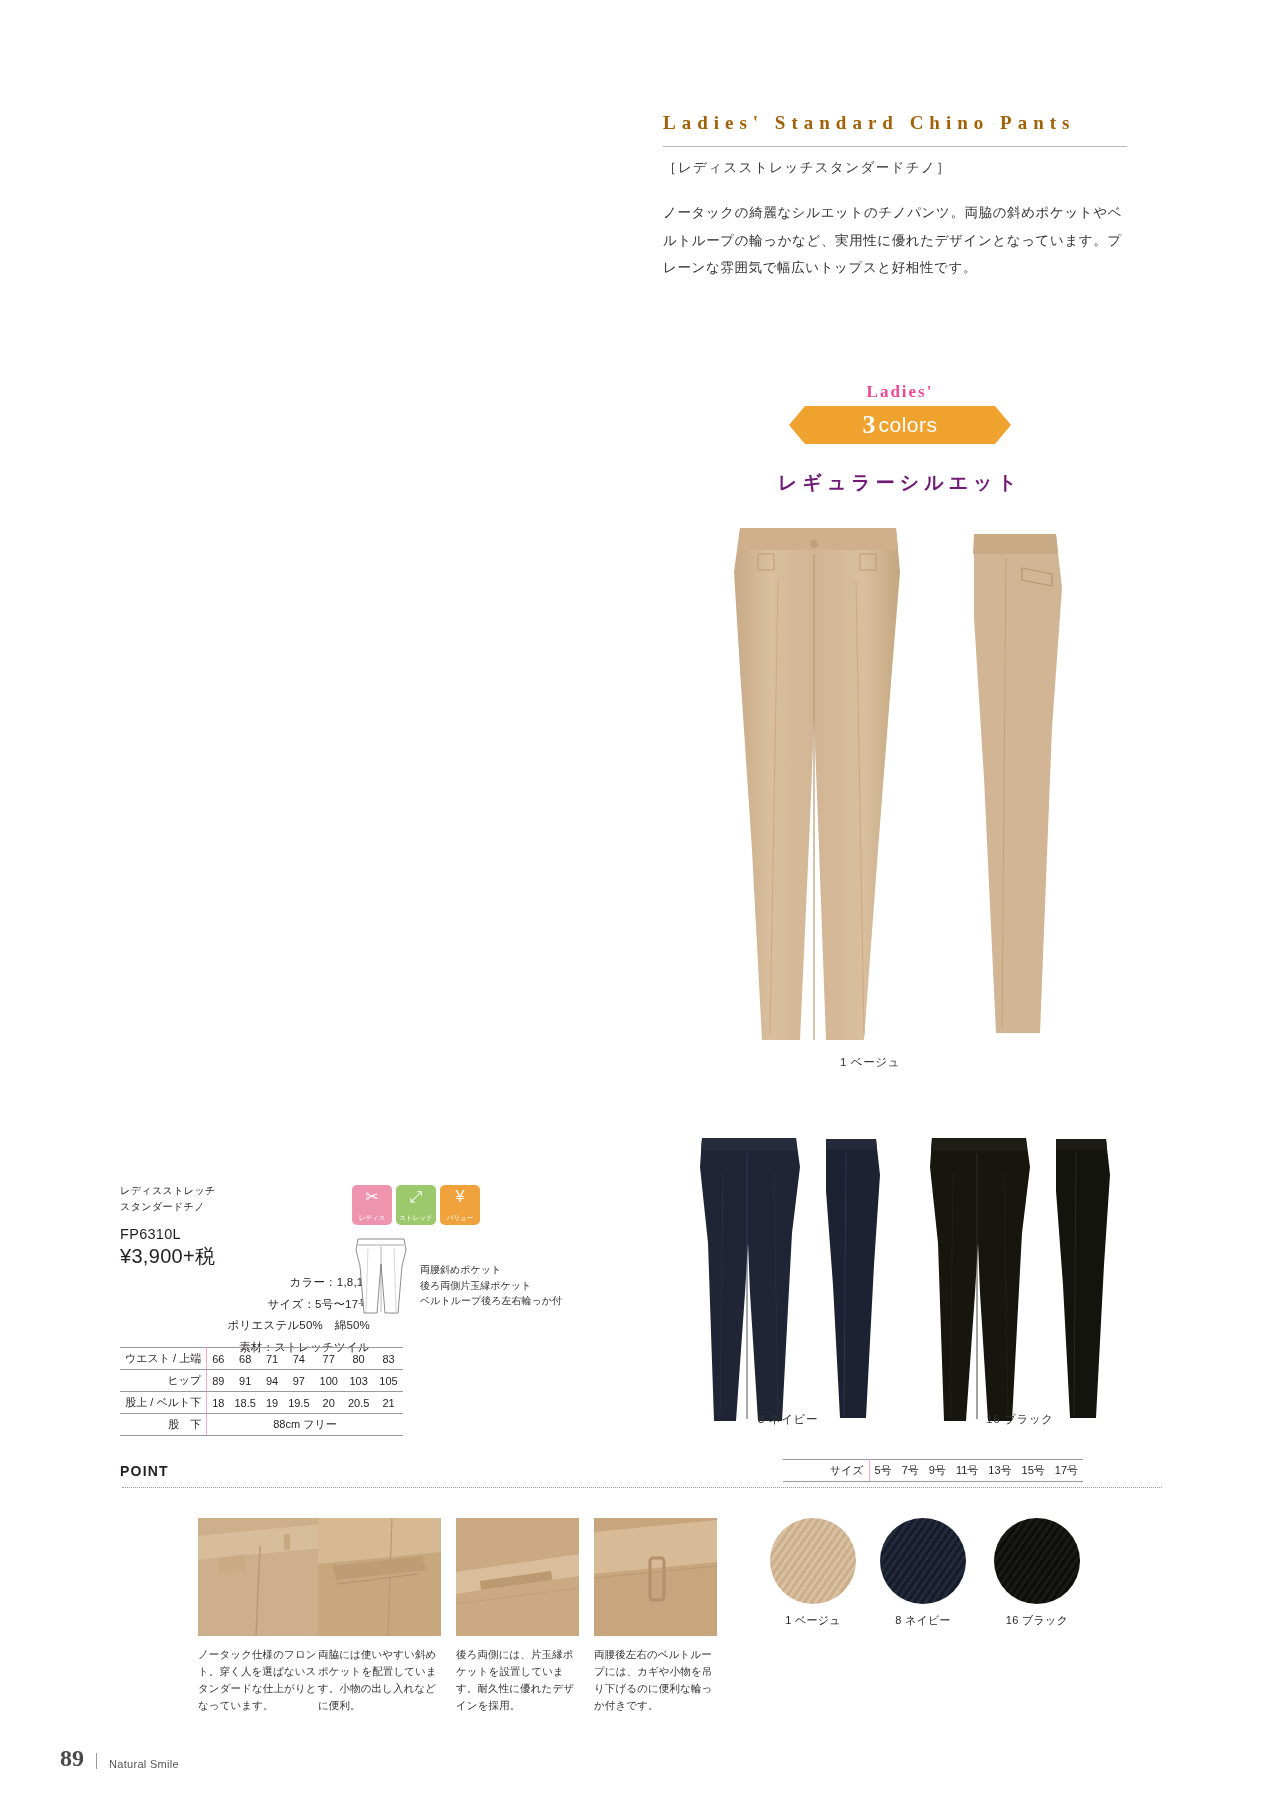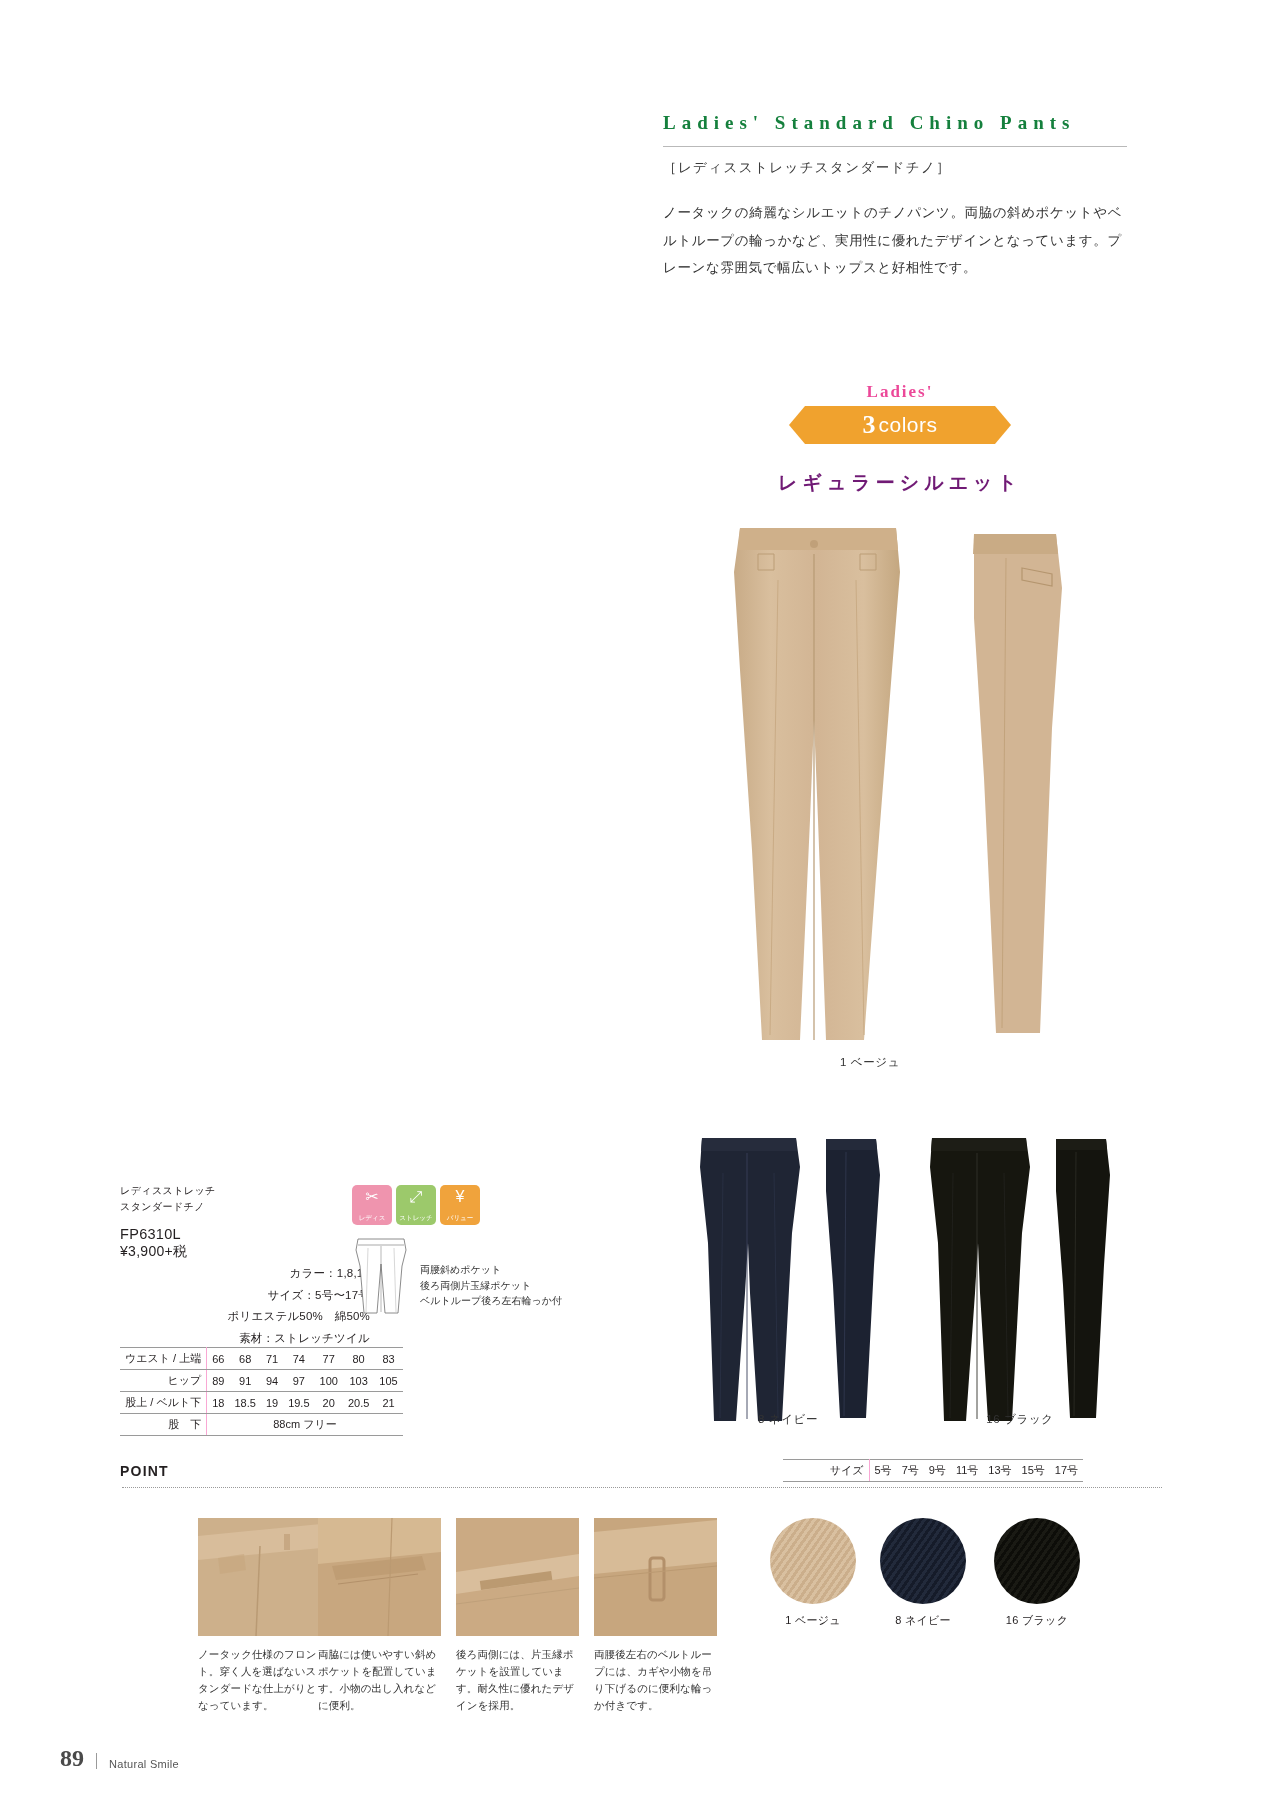--- a/index.html
+++ b/index.html
@@ -9,21 +9,21 @@
     font-family: "Liberation Sans", sans-serif;
     color: #231f20;
     position: relative;
     overflow: hidden;
   }
   .page { position: relative; width: 1280px; height: 1810px; }
 
   
   .hdr { position: absolute; left: 663px; top: 112px; width: 470px; }
   .hdr-title {
-    color: #15803d;
+    color: #a16207;
     font-size: 19px;
     letter-spacing: 6px;
     font-weight: bold;
     font-family: "Liberation Serif", serif;
     white-space: nowrap;
   }
   .hdr-rule { border-top: 1px solid #b9b9b9; margin-top: 12px; width: 464px; }
   .hdr-sub {
     margin-top: 12px;
     font-size: 13.5px;
@@ -81,21 +81,21 @@
     font-size: 11.5px;
     letter-spacing: 0.6px;
     color: #333;
     text-align: center;
   }
 
   
   .info { position: absolute; left: 120px; top: 1183px; width: 250px; }
   .info-name { font-size: 10px; line-height: 1.55; letter-spacing: 0.4px; }
   .info-code { font-size: 14.5px; margin-top: 12px; letter-spacing: 0.3px; }
-  .info-price { font-size: 14px; margin-top: 1px; letter-spacing: 0.3px; }
+  .info-price { font-size: 20px; margin-top: 1px; letter-spacing: 0.3px; }
   .info-meta { font-size: 11.5px; line-height: 1.62; margin-top: 3px; letter-spacing: 0.2px; text-align: right; }
 
   
   .chips { position: absolute; left: 352px; top: 1185px; display: flex; gap: 4px; }
   .chip { width: 40px; height: 40px; border-radius: 5px; position: relative; overflow: hidden; }
   .chip .glyph {
     position: absolute; left: 0; right: 0; top: 3px;
     text-align: center; font-size: 16px; color: #fff; line-height: 18px;
   }
   .chip .cap {

